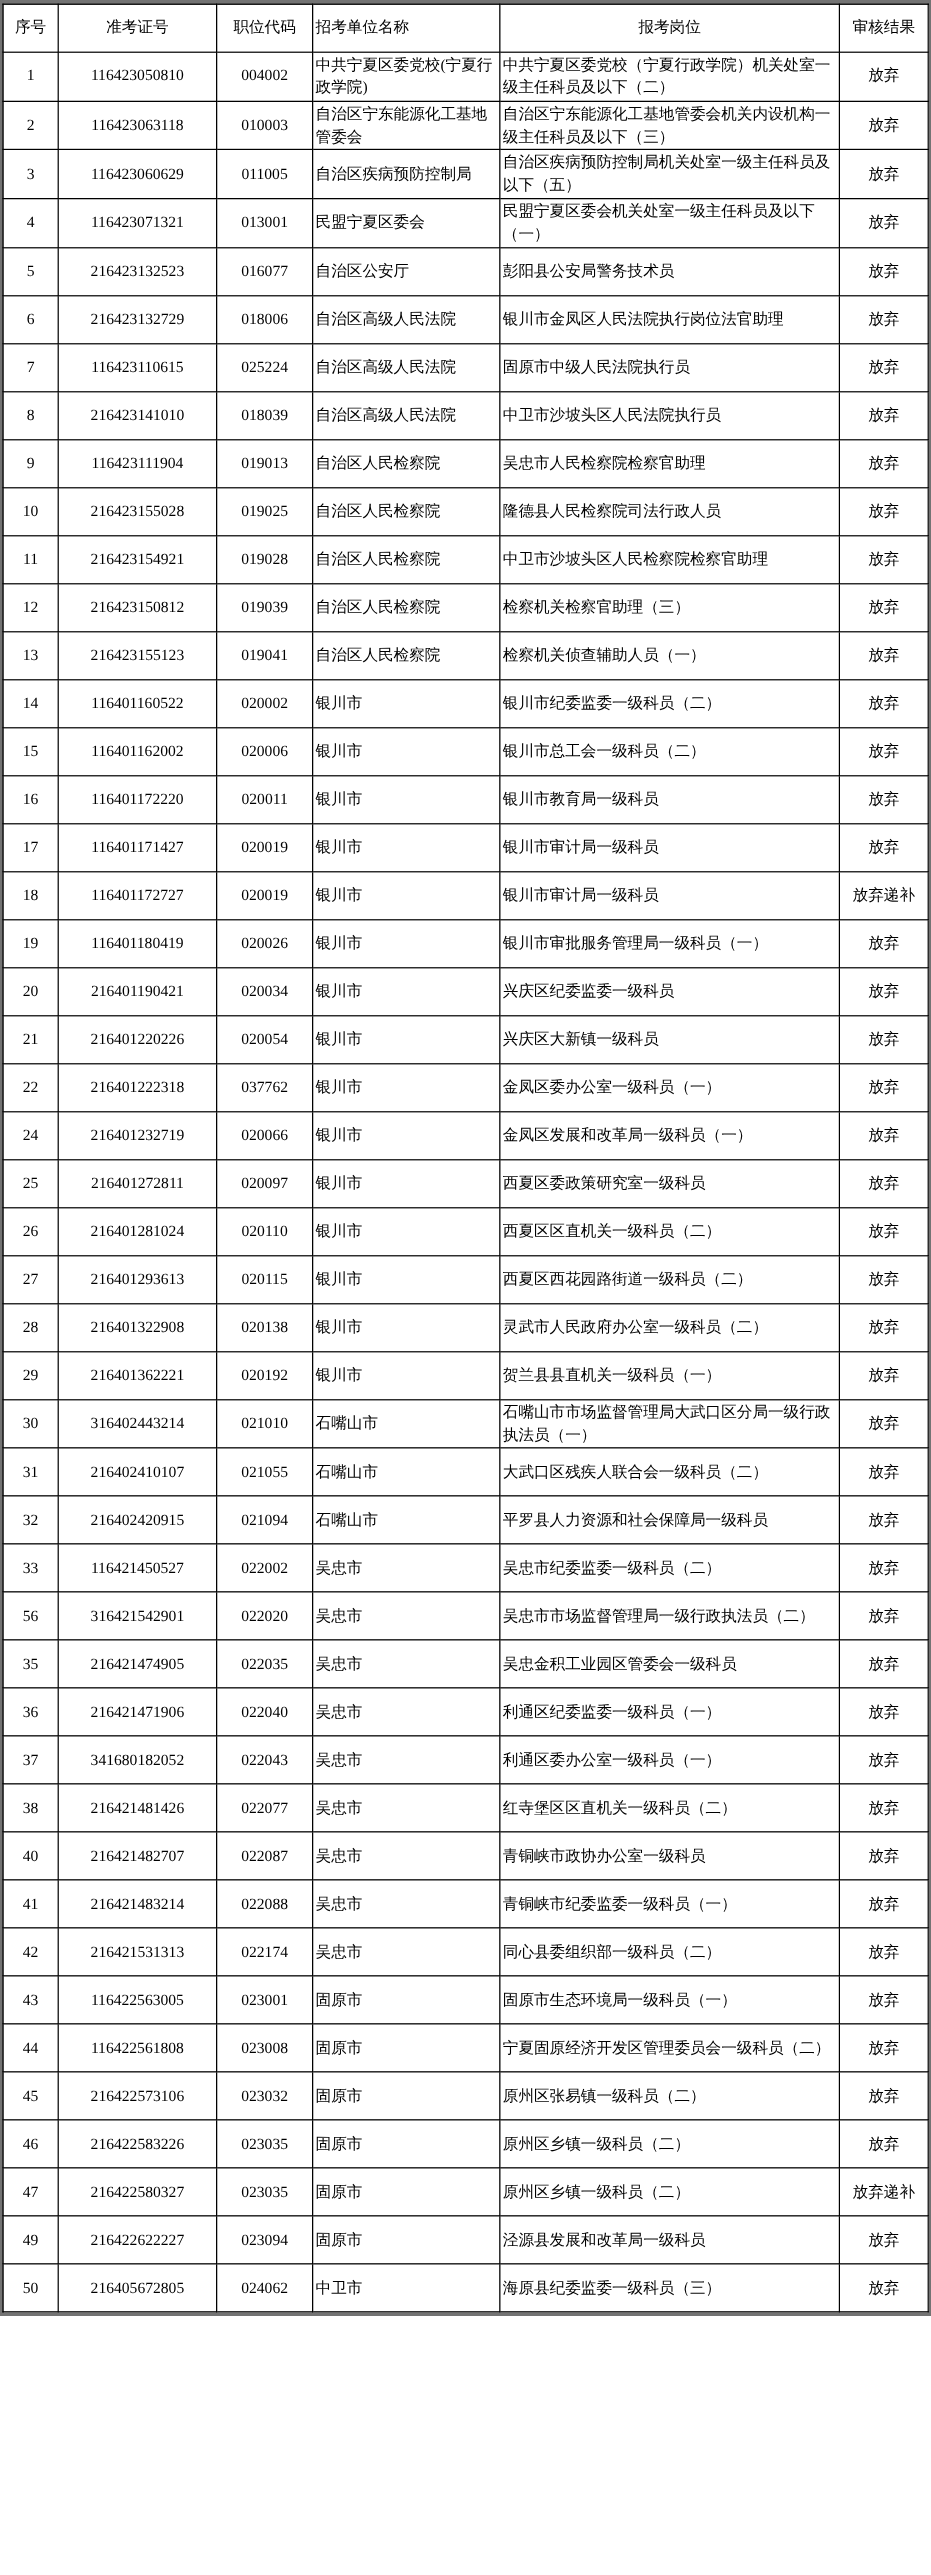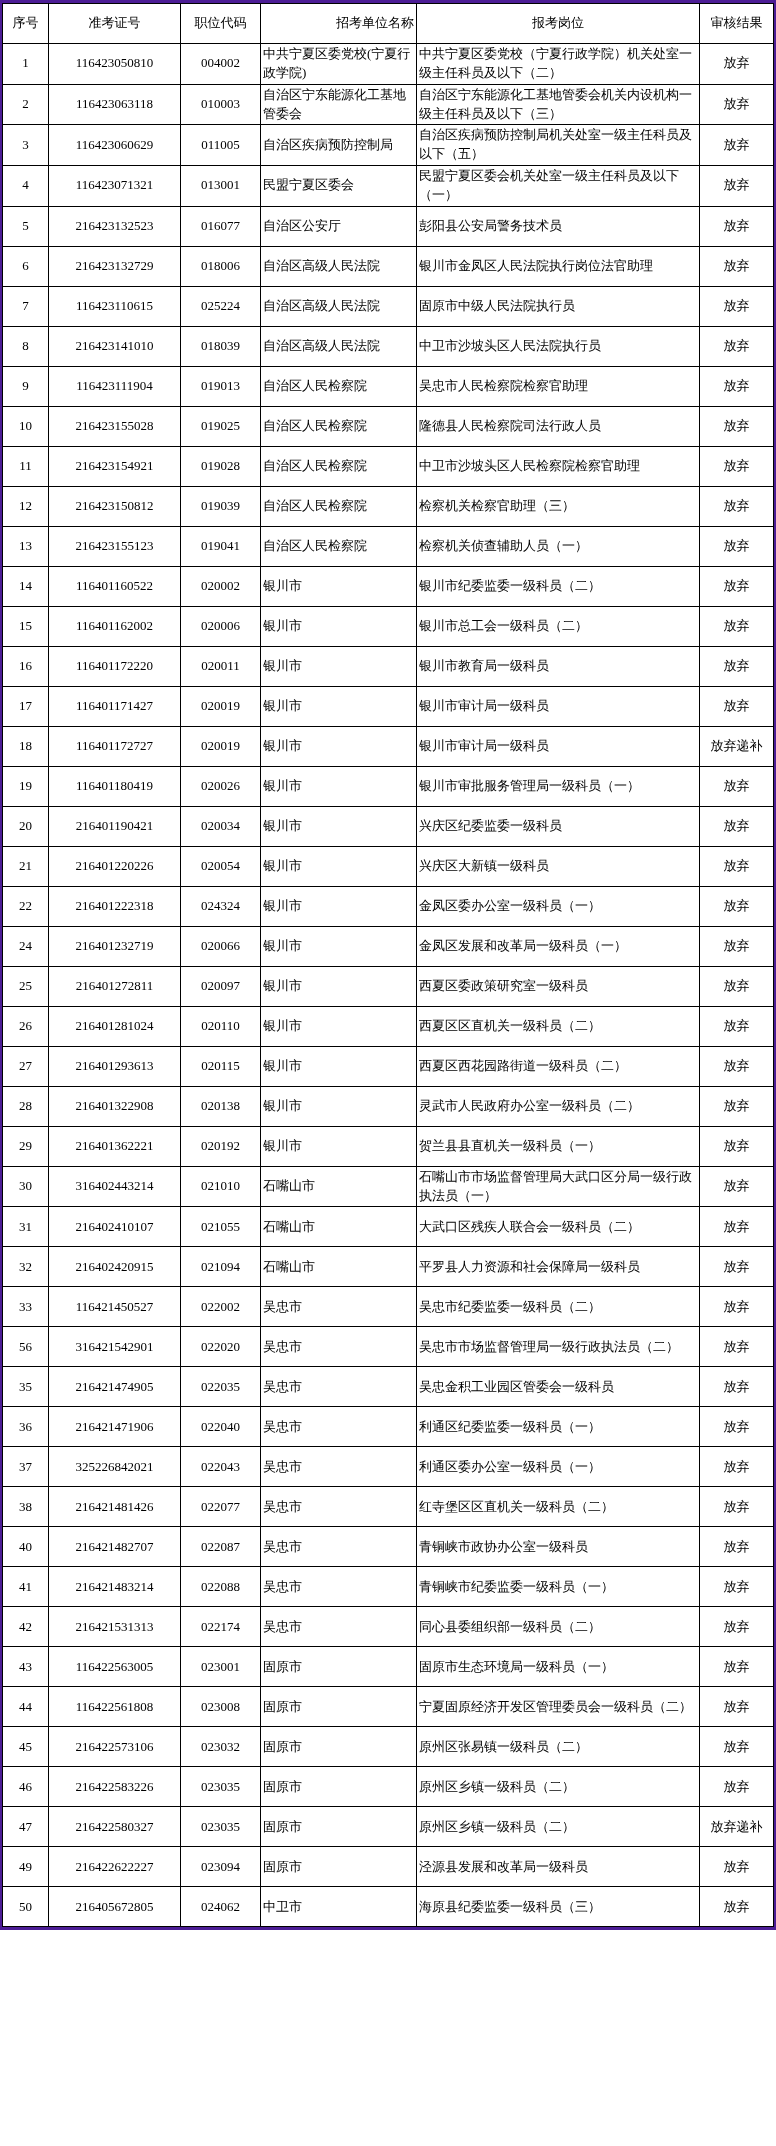--- a/index.html
+++ b/index.html
@@ -4,21 +4,21 @@
 <style>
   html, body {
     margin: 0;
     padding: 0;
     background: #ffffff;
   }
   .sheet {
     width: 776px;
     box-sizing: border-box;
     padding: 3px 2px;
-    background: #4c1d95;
+    background: #737373;
   }
   table.roster {
     border-collapse: collapse;
     table-layout: fixed;
     width: 771px;
   }
   table.roster th,
   table.roster td {
     border: 1px solid #000000;
     color: #000000;
@@ -58,21 +58,21 @@
       <col style="width:80px">
       <col style="width:156px">
       <col style="width:283px">
       <col style="width:74px">
     </colgroup>
     <thead>
       <tr>
         <th class="col-no">序号</th>
         <th class="col-ticket">准考证号</th>
         <th class="col-code">职位代码</th>
-        <th class="col-unit" style="text-align:right">招考单位名称</th>
+        <th class="col-unit" style="text-align:left">招考单位名称</th>
         <th class="col-position" style="text-align:center">报考岗位</th>
         <th class="col-result">审核结果</th>
       </tr>
     </thead>
     <tbody>
         <tr>
           <td class="col-no">1</td>
           <td class="col-ticket">116423050810</td>
           <td class="col-code">004002</td>
           <td class="col-unit">中共宁夏区委党校(宁夏行政学院)</td>
@@ -235,21 +235,21 @@
           <td class="col-no">21</td>
           <td class="col-ticket">216401220226</td>
           <td class="col-code">020054</td>
           <td class="col-unit">银川市</td>
           <td class="col-position">兴庆区大新镇一级科员</td>
           <td class="col-result">放弃</td>
         </tr>
         <tr>
           <td class="col-no">22</td>
           <td class="col-ticket">216401222318</td>
-          <td class="col-code">024324</td>
+          <td class="col-code">037762</td>
           <td class="col-unit">银川市</td>
           <td class="col-position">金凤区委办公室一级科员（一）</td>
           <td class="col-result">放弃</td>
         </tr>
         <tr>
           <td class="col-no">24</td>
           <td class="col-ticket">216401232719</td>
           <td class="col-code">020066</td>
           <td class="col-unit">银川市</td>
           <td class="col-position">金凤区发展和改革局一级科员（一）</td>
@@ -346,21 +346,21 @@
         <tr>
           <td class="col-no">36</td>
           <td class="col-ticket">216421471906</td>
           <td class="col-code">022040</td>
           <td class="col-unit">吴忠市</td>
           <td class="col-position">利通区纪委监委一级科员（一）</td>
           <td class="col-result">放弃</td>
         </tr>
         <tr>
           <td class="col-no">37</td>
-          <td class="col-ticket">325226842021</td>
+          <td class="col-ticket">341680182052</td>
           <td class="col-code">022043</td>
           <td class="col-unit">吴忠市</td>
           <td class="col-position">利通区委办公室一级科员（一）</td>
           <td class="col-result">放弃</td>
         </tr>
         <tr>
           <td class="col-no">38</td>
           <td class="col-ticket">216421481426</td>
           <td class="col-code">022077</td>
           <td class="col-unit">吴忠市</td>

